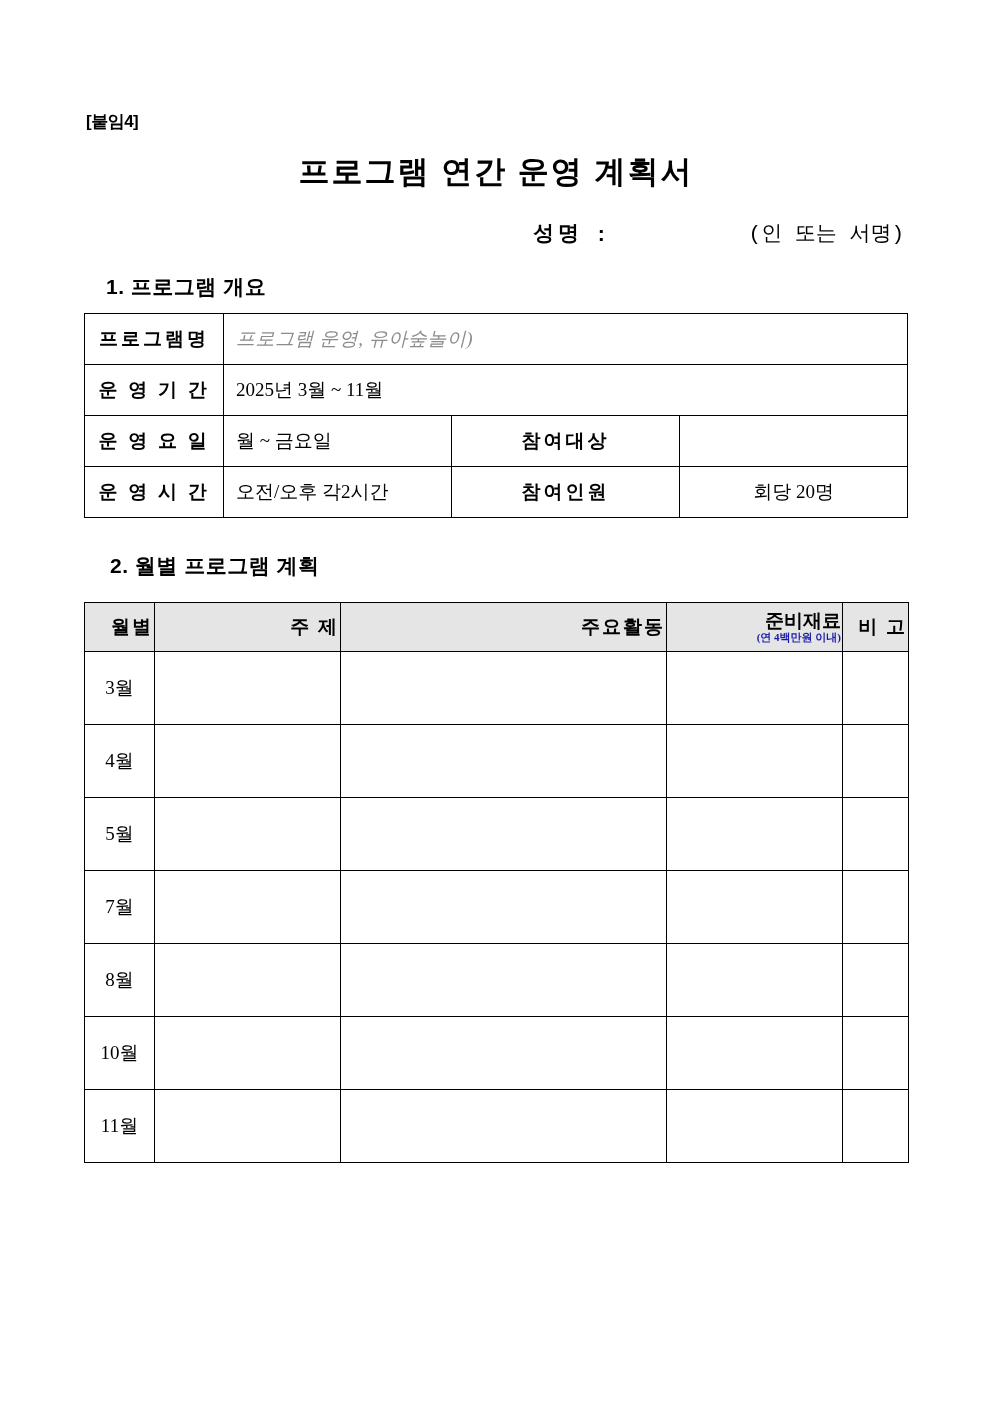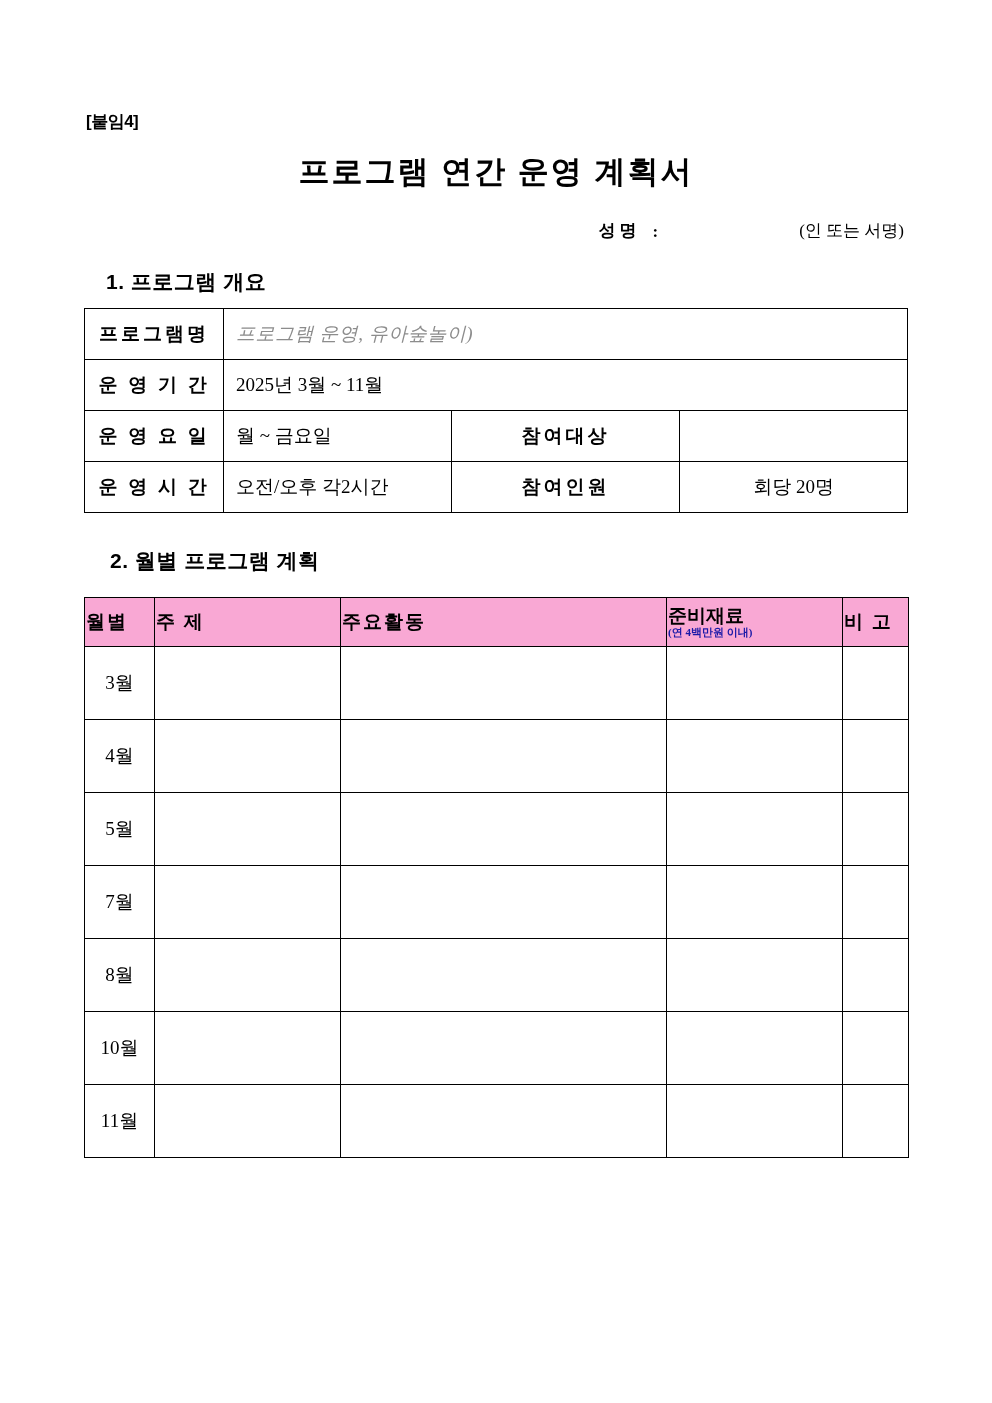--- a/index.html
+++ b/index.html
@@ -36,23 +36,24 @@
     font-family: "Liberation Sans", sans-serif;
     font-size: 31px;
     font-weight: 700;
     letter-spacing: 2px;
     margin: 0 0 26px 0;
   }
   .name-row {
     display: flex;
     justify-content: flex-end;
     align-items: flex-end;
-    font-size: 17px;
+    font-size: 21px;
     letter-spacing: 1px;
     margin: 0 4px 26px 0;
+    font-family: Liberation Mono, monospace;
   }
   .name-row .name-label {
     font-weight: 700;
     letter-spacing: 4px;
   }
   .name-row .name-colon {
     margin-left: 12px;
     font-weight: 700;
   }
   .name-row .name-blank {
@@ -114,24 +115,24 @@
   .plan-table {
     width: 824px;
     margin: 0 auto;
   }
   .plan-table th, .plan-table td {
     border: 1px solid #000;
     font-size: 19px;
     vertical-align: middle;
   }
   .plan-table thead th {
-    background: #f9a8d4;
+    background: #e5e5e5;
     height: 46px;
     font-weight: 700;
-    text-align: left;
+    text-align: right;
     letter-spacing: 2px;
   }
   .plan-table thead th.materials {
     line-height: 1.05;
     letter-spacing: 0px;
   }
   .plan-table thead th.materials .sub {
     display: block;
     font-size: 11px;
     font-weight: 700;

